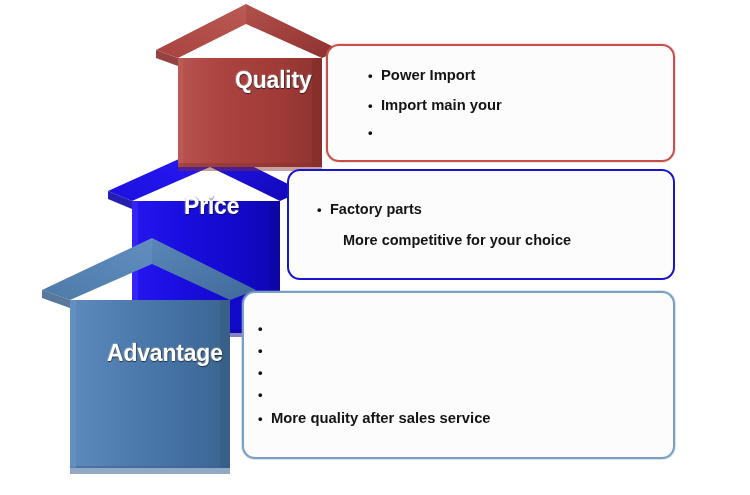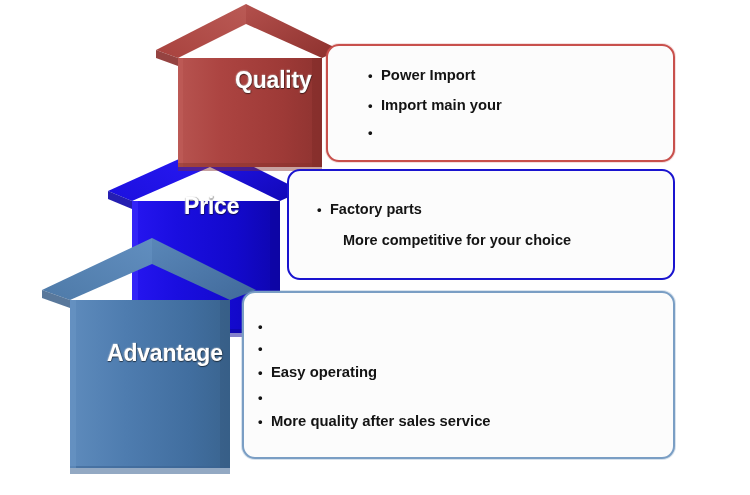--- a/index.html
+++ b/index.html
@@ -241,21 +241,20 @@
 
   <div class="content-box" id="box-advantage">
     <div class="bullet-row">
       <span class="bullet-dot">•</span>
     </div>
     <div class="bullet-row">
       <span class="bullet-dot">•</span>
     </div>
     <div class="bullet-row">
       <span class="bullet-dot">•</span>
-      <span>Easy operating</span>
     </div>
     <div class="bullet-row">
       <span class="bullet-dot">•</span>
     </div>
     <div class="bullet-row">
       <span class="bullet-dot">•</span>
       <span>More quality after sales service</span>
     </div>
   </div>
 

